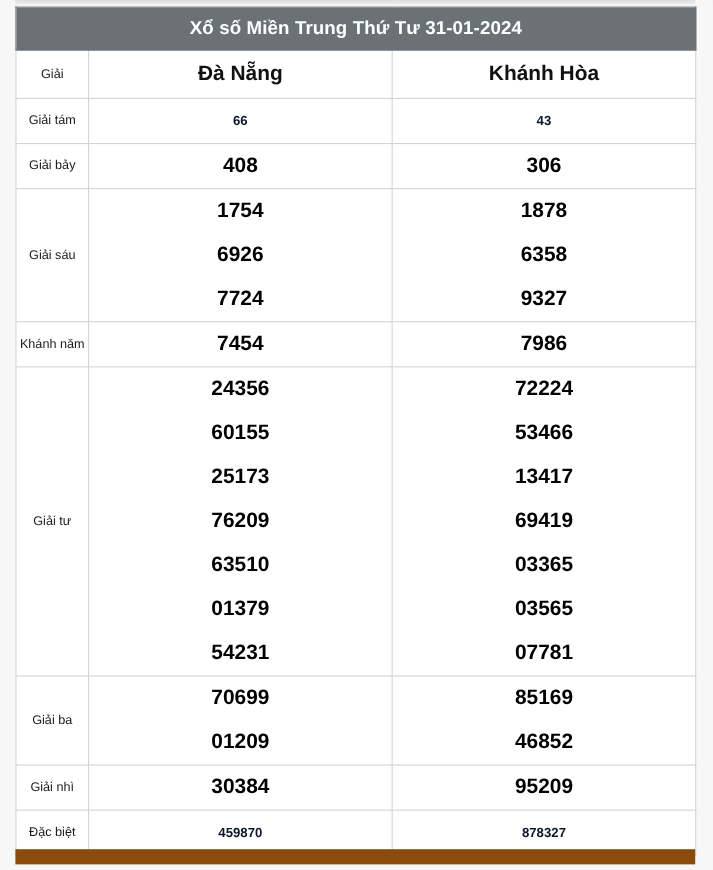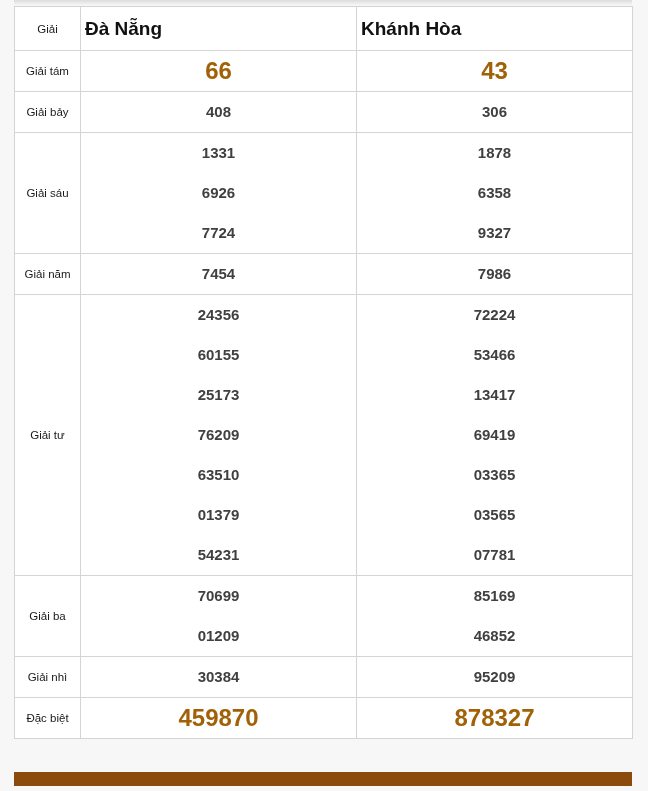--- a/index.html
+++ b/index.html
@@ -62,21 +62,21 @@
     border: 1px solid #6b7276 !important;
     letter-spacing: 0.1px;
   }
 
   
   col.c-label { width: 66px; }
   col.c-prov  { width: 276px; }
 
   
   .prov-head {
-    text-align: left;
+    text-align: center;
     font-size: 19px;
     font-weight: bold;
     color: #111111;
     height: 43px;
     padding: 0 4px;
   }
 
   .label-head {
     text-align: center;
     font-size: 11.5px;
@@ -95,32 +95,32 @@
     font-weight: normal;
   }
 
   
   td.nums {
     text-align: center;
     padding: 0;
   }
 
   .num {
-    font-size: 15px;
+    font-size: 19px;
     font-weight: bold;
-    color: #404040;
+    color: #000000;
     line-height: 40px;
     height: 40px;
     display: block;
     text-align: center;
   }
 
   .num.special {
-    color: #a16207;
-    font-size: 24px;
+    color: #0f172a;
+    font-size: 12px;
   }
 
   
   .r1 { height: 40px; }
   .r2 { height: 80px; }
   .r3 { height: 120px; }
   .r7 { height: 280px; }
 
   
   .bottom-bar {
@@ -166,20 +166,23 @@
 
   <div class="result-wrap">
     <table class="lottery">
       <colgroup>
         <col class="c-label">
         <col class="c-prov">
         <col class="c-prov">
       </colgroup>
       <thead>
         <tr>
+          <th class="title-bar" colspan="3">Xổ số Miền Trung Thứ Tư 31-01-2024</th>
+        </tr>
+        <tr>
           <th class="label-head prov-head-label">Giải</th>
           <th class="prov-head">Đà Nẵng</th>
           <th class="prov-head">Khánh Hòa</th>
         </tr>
       </thead>
       <tbody id="prize-body">
 
       <tr class="r1">
             <td class="prize-label">Giải tám</td>
             <td class="nums">
@@ -194,32 +197,32 @@
             <td class="nums">
               <span class="num">408</span>
             </td>
             <td class="nums">
               <span class="num">306</span>
             </td>
           </tr>
           <tr class="r3">
             <td class="prize-label">Giải sáu</td>
             <td class="nums">
-              <span class="num">1331</span>
+              <span class="num">1754</span>
               <span class="num">6926</span>
               <span class="num">7724</span>
             </td>
             <td class="nums">
               <span class="num">1878</span>
               <span class="num">6358</span>
               <span class="num">9327</span>
             </td>
           </tr>
           <tr class="r1">
-            <td class="prize-label">Giải năm</td>
+            <td class="prize-label">Khánh năm</td>
             <td class="nums">
               <span class="num">7454</span>
             </td>
             <td class="nums">
               <span class="num">7986</span>
             </td>
           </tr>
           <tr class="r7">
             <td class="prize-label">Giải tư</td>
             <td class="nums">

